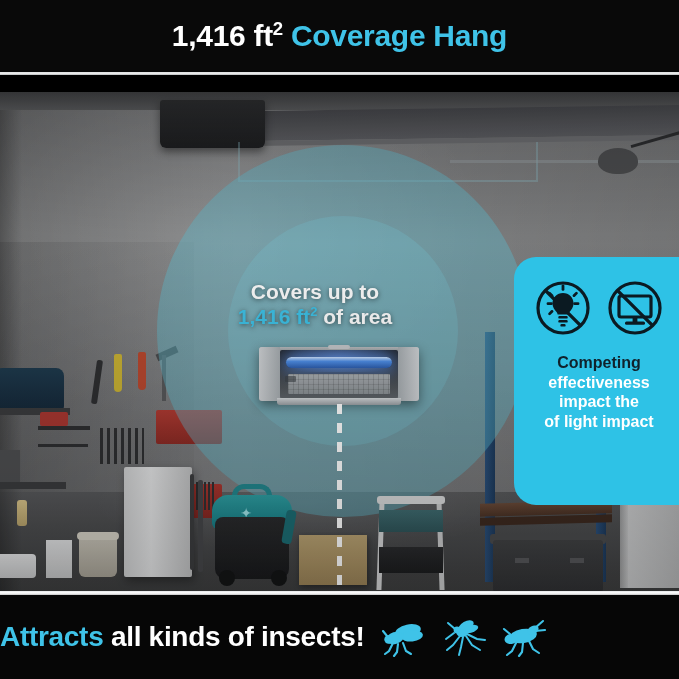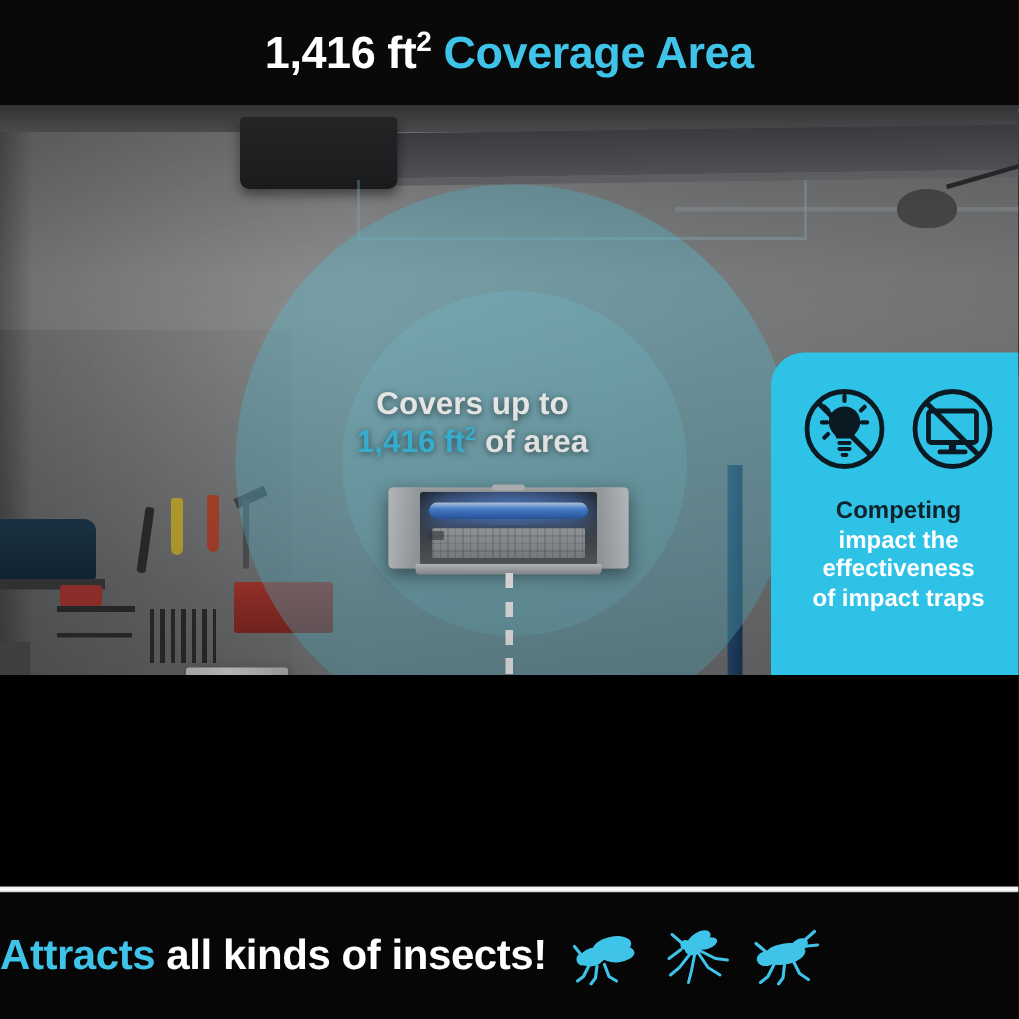--- a/index.html
+++ b/index.html
@@ -21,21 +21,21 @@
   .header-title {
     font-size:30px; font-weight:bold; letter-spacing:-0.3px;
     white-space:nowrap; line-height:1;
   }
   .t-white { color:#ffffff; }
   .t-cyan  { color:#3fc3e8; }
   .sup { font-size:0.62em; vertical-align:super; line-height:0; }
 
   
   .scene {
-    position:absolute; left:0; top:70px; width:679px; height:380px;
+    position:absolute; left:0; top:92px; width:679px; height:505px;
     overflow:hidden; background:#6d6e70;
   }
   
   .wall {
     position:absolute; left:0; top:0; width:679px; height:400px;
     background:linear-gradient(to bottom,#7b7c7e 0%,#8a8b8c 35%,#87888a 70%,#7e7f81 100%);
   }
   .wall-shade {
     position:absolute; left:0; top:0; width:679px; height:400px;
     background:radial-gradient(ellipse 70% 80% at 30% 35%, rgba(255,255,255,0.10), rgba(0,0,0,0.0) 60%),
@@ -392,21 +392,21 @@
   .bugs svg { display:block; }
 </style>
 </head>
 <body>
 
 <div class="page">
 
   <div class="header">
     <div class="header-title">
       <span class="t-white">1,416 ft</span><sup class="sup t-white">2</sup>
-      <span class="t-cyan">Coverage Area</span>
+      <span class="t-cyan">Coverage Hang</span>
     </div>
   </div>
   <div class="header-rule"></div>
 
   <div class="scene">
 
     <div class="wall"></div>
     <div class="wall-shade"></div>
     <div class="floor"></div>
     <div class="floor-sheen"></div>
@@ -543,23 +543,23 @@
               <rect x="13" y="17" width="32" height="21" rx="2"></rect>
             </g>
             <rect x="26.6" y="38" width="4.8" height="5" fill="#0b1a22"></rect>
             <rect x="19" y="42.6" width="20" height="3.2" rx="1.5" fill="#0b1a22"></rect>
             <line x1="11.6" y1="11.6" x2="46.4" y2="46.4" stroke="#0b1a22" stroke-width="3.4"></line>
           </svg>
         </span>
       </div>
       <div class="info-text">
         <span class="info-dark">Competing</span>
+        <span class="info-light">effectiveness</span>
         <span class="info-light">impact the</span>
-        <span class="info-light">effectiveness</span>
-        <span class="info-light">of impact traps</span>
+        <span class="info-light">of light impact</span>
       </div>
     </div>
 
   </div>
 
   <div class="footer-rule"></div>
   <div class="footer">
     <div class="footer-title">
       <span class="t-cyan">Attracts</span><span class="t-white"> all kinds of insects!</span>
     </div>

